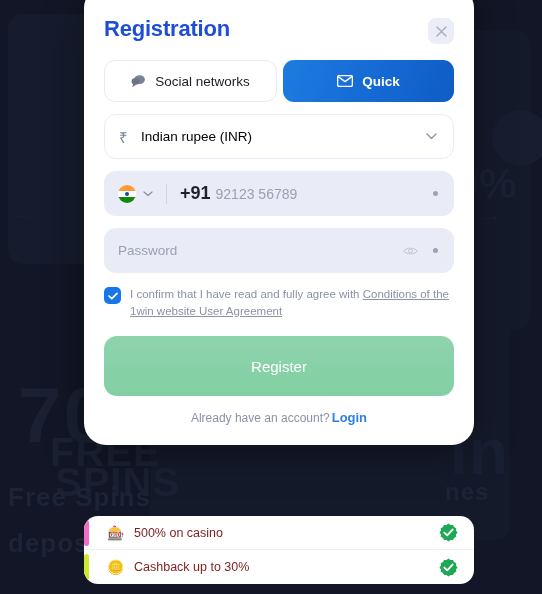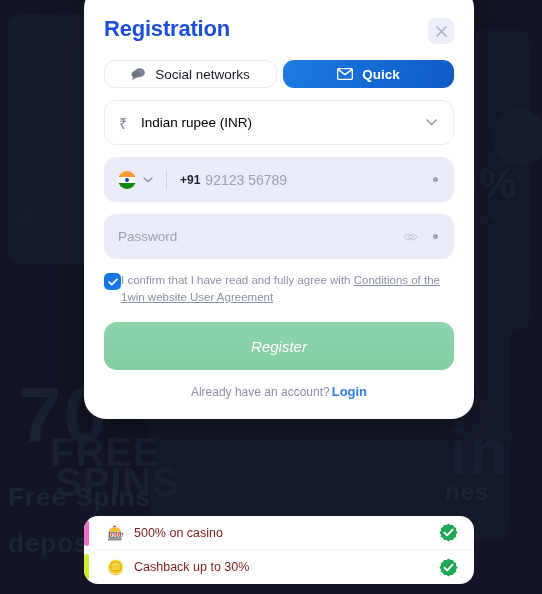--- a/index.html
+++ b/index.html
@@ -93,21 +93,21 @@
   .close-btn svg { display:block; }
 
   
   .tabs {
     display: flex;
     gap: 6px;
     margin-top: 16px;
   }
   .tab {
     flex: 1;
-    height: 28px;
+    height: 42px;
     border-radius: 11px;
     display: flex;
     align-items: center;
     justify-content: center;
     gap: 9px;
     font-size: 13.5px;
     cursor: pointer;
   }
   .tab-inactive {
     background: #ffffff;
@@ -175,21 +175,21 @@
   .flag .white   { position:absolute; top:6px; left:0; right:0; height:6px; background:#ffffff; }
   .flag .green   { position:absolute; top:12px; left:0; right:0; height:6px; background:#138808; }
   .flag .chakra  { position:absolute; top:7.5px; left:7px; width:4px; height:4px;
                    border-radius:50%; background:#0b4ea2; }
   .flag-chev { margin-left: 7px; color: #8c93a8; }
   .divider-v {
     width: 1px; height: 20px;
     background: #cfd5e6;
     margin: 0 13px;
   }
-  .ccode { color: #1e2230; font-weight: bold; font-size: 12px; }
+  .ccode { color: #1e2230; font-weight: bold; font-size: 18px; }
   .pnum { color: #9aa0b3; font-size: 14px; margin-left: 5px; }
 
   
   .promo-row {
     margin-top: 15px;
     display: flex;
     align-items: center;
     gap: 9px;
     font-size: 13px;
     color: #1b1f2c;
@@ -203,20 +203,21 @@
     font-size: 14px; line-height: 1;
     cursor: pointer;
     font-weight: bold;
   }
 
   
   .agree-row {
     margin-top: 13px;
     display: flex;
     align-items: flex-start;
+    gap: 9px;
   }
   .checkbox {
     width: 17px; height: 17px;
     border-radius: 5px;
     background: #1877e8;
     flex: 0 0 17px;
     display: flex; align-items: center; justify-content: center;
     cursor: pointer;
     margin-top: 1px;
   }
@@ -227,28 +228,27 @@
   }
   .agree-text .lnk {
     color: #8b92a6;
     text-decoration: underline;
     cursor: pointer;
   }
 
   
   .register-btn {
     margin-top: 17px;
-    height: 48px;
+    height: 60px;
     border-radius: 13px;
     background: linear-gradient(180deg, #8ed3ac 0%, #83cfa4 100%);
     color: #ffffff;
     font-size: 15px;
     display: flex; align-items: center; justify-content: center;
     cursor: pointer;
-    font-style: italic;
   }
 
   .login-row {
     margin-top: 14px;
     text-align: center;
     font-size: 12px;
     color: #8b92a6;
     padding-bottom: 2px;
   }
   .login-row .login-lnk {

